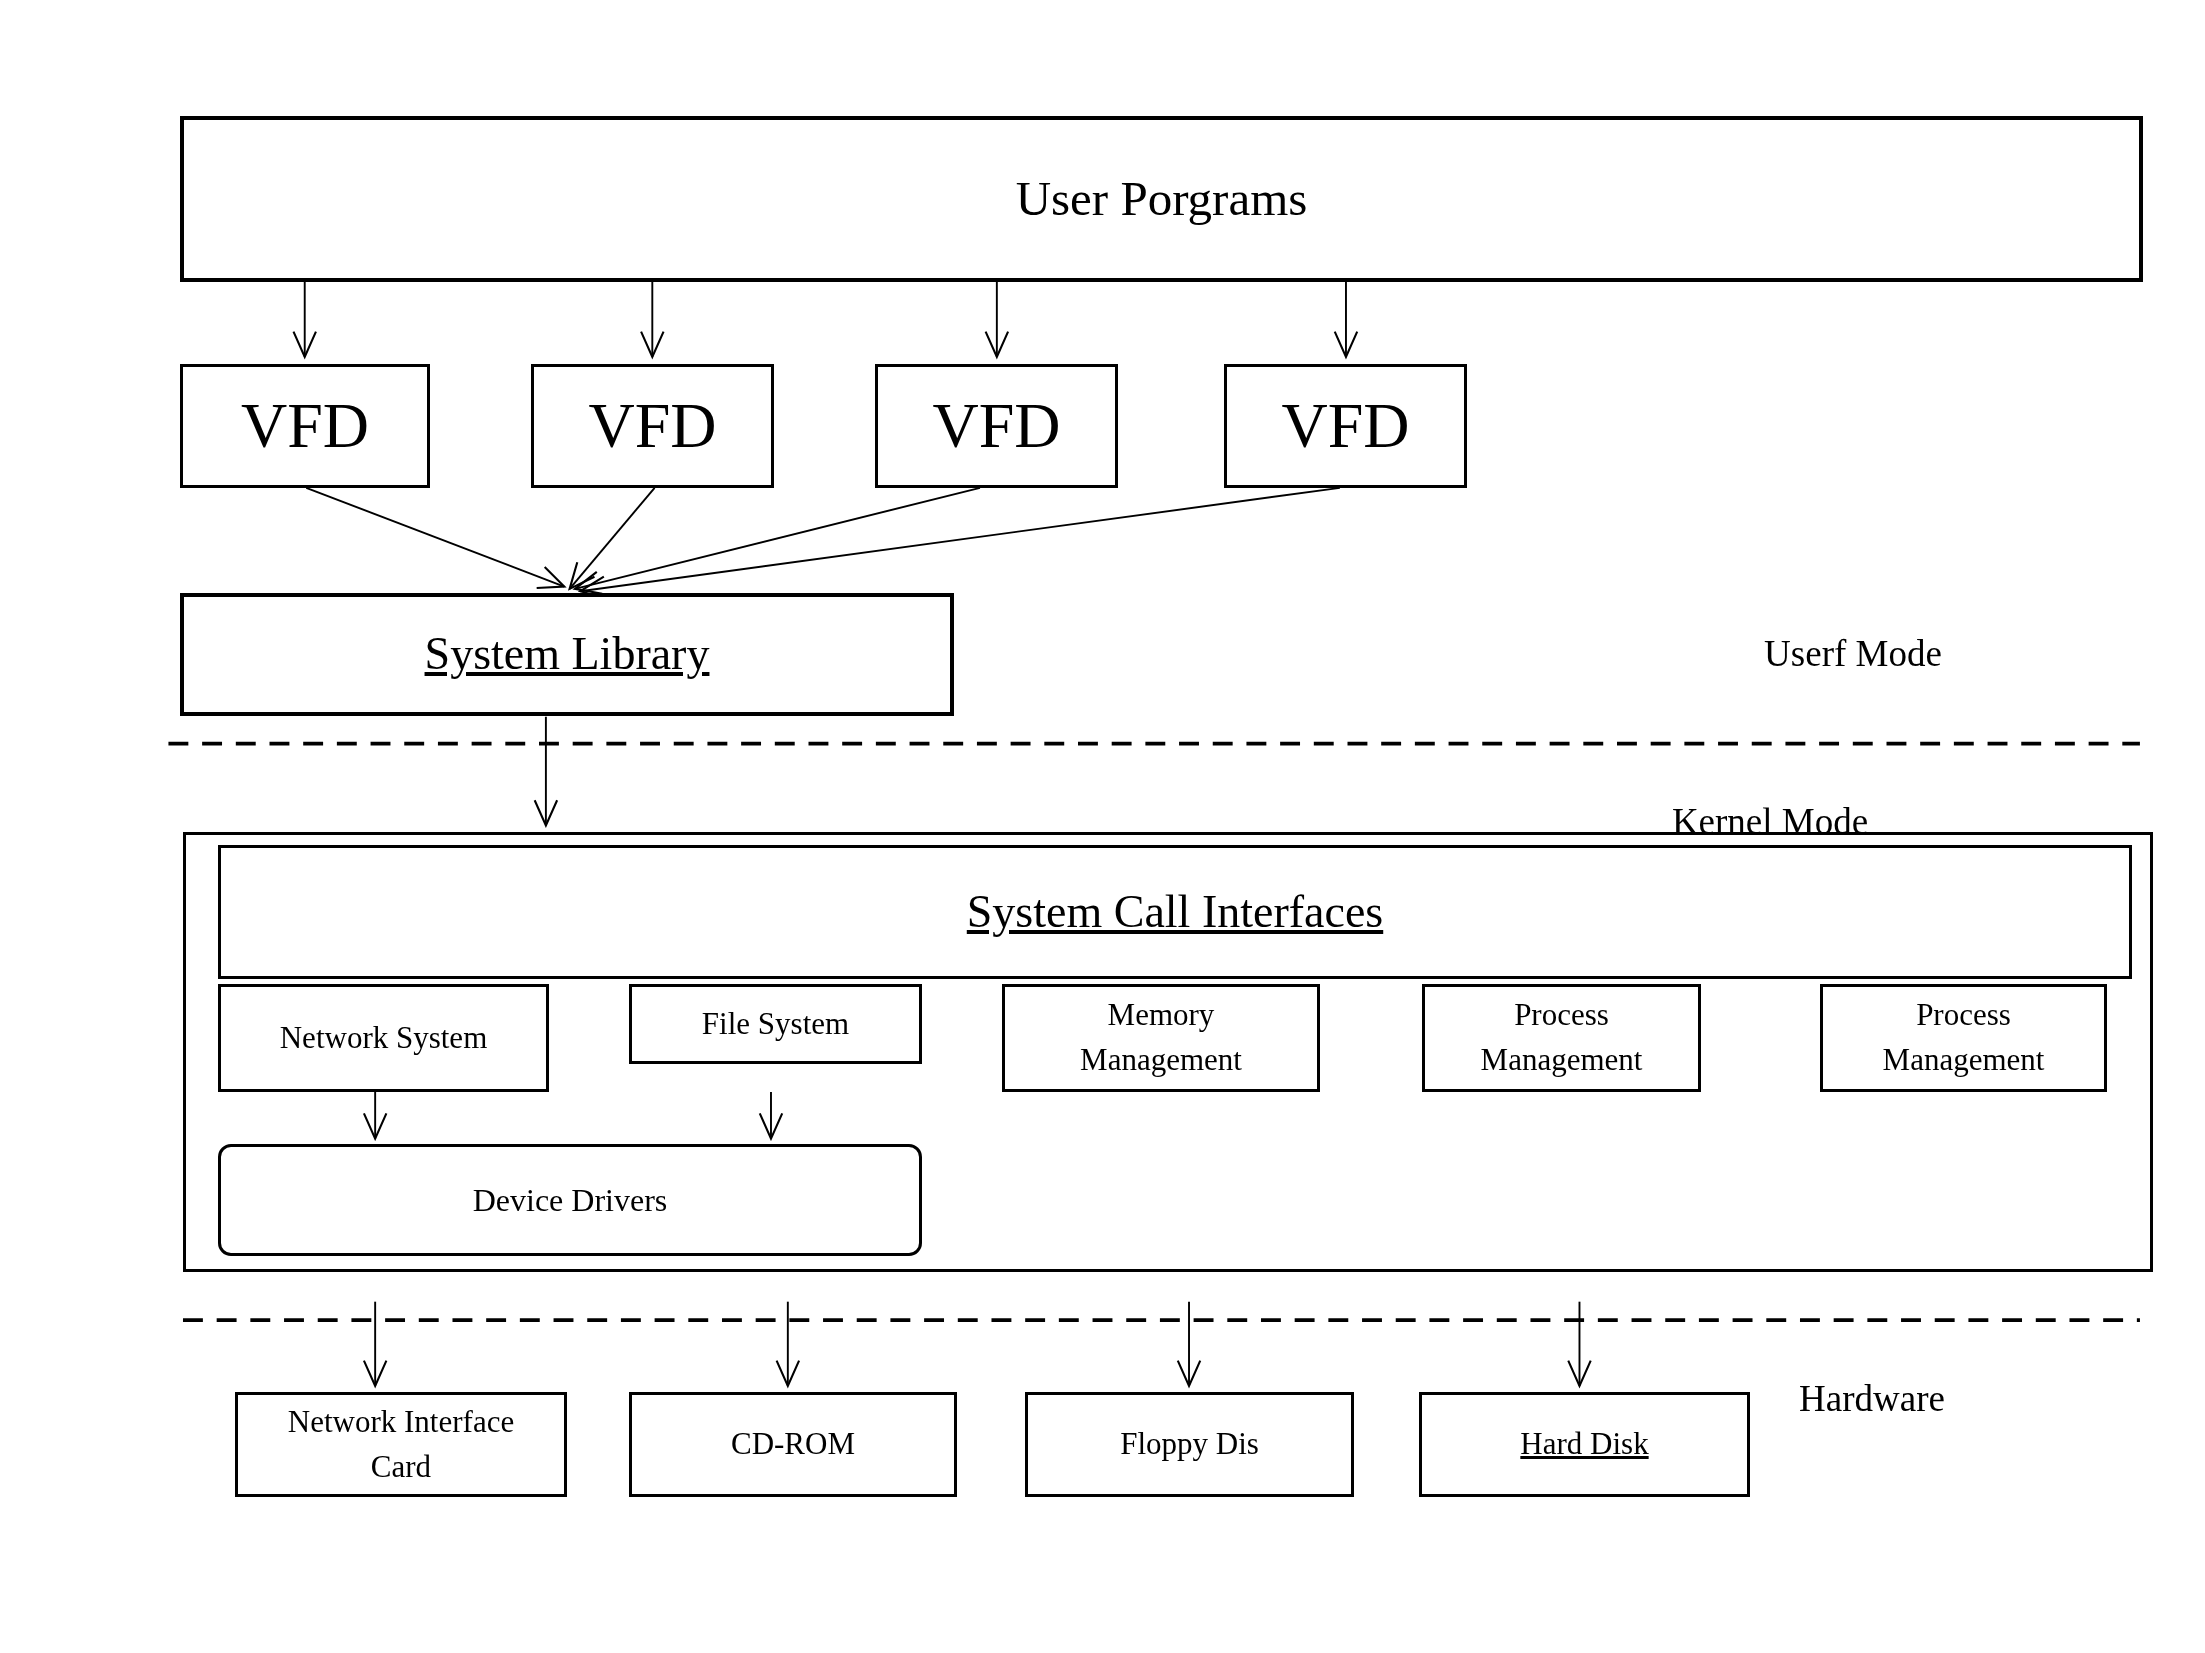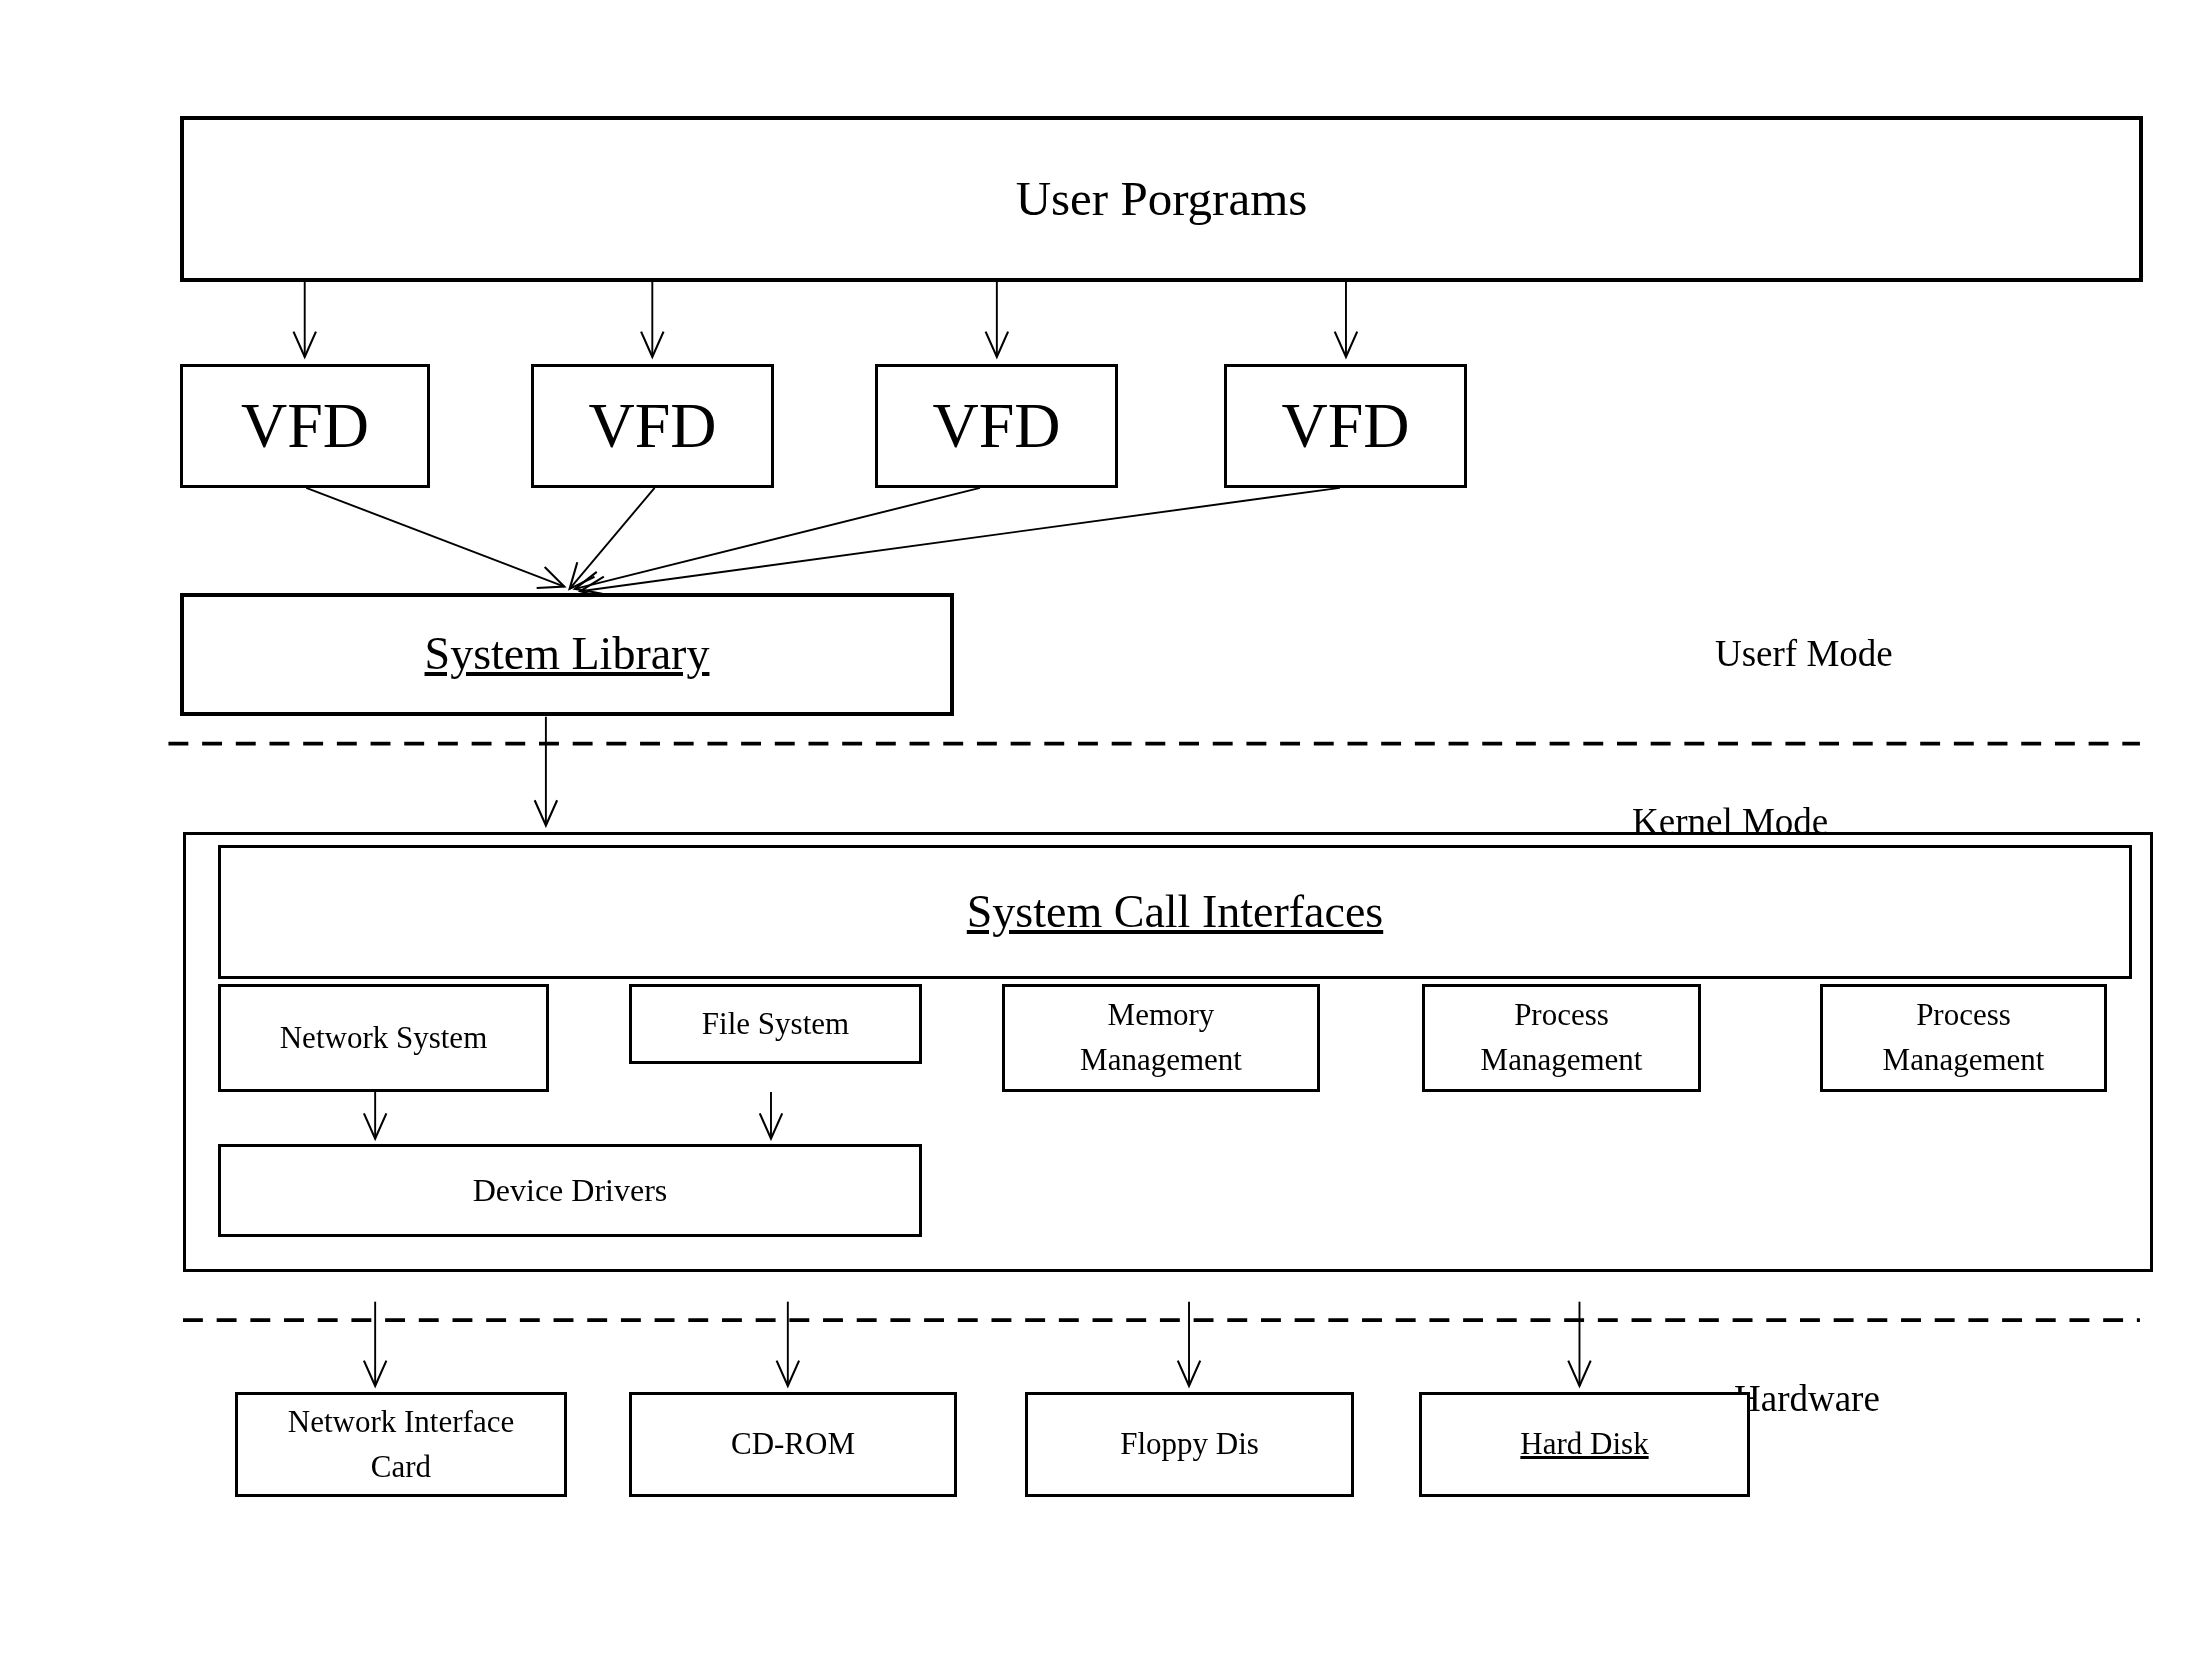--- a/index.html
+++ b/index.html
@@ -40,21 +40,21 @@
   .box-thin  { border-width: 3.1px; }
   .kernel-box { background: transparent; }
   .lbl-xl { font-size: 49px; }
   .lbl-lg { font-size: 64px; }
   .lbl-md { font-size: 46px; text-decoration: underline; }
   .lbl-sm { font-size: 31px; }
   .lbl-dd { font-size: 32px; }
   .side-label {
     position: absolute;
     font-size: 37px;
-    text-align: left;
+    text-align: center;
     white-space: nowrap;
   }
 </style>
 </head>
 <body>
 
 <div class="canvas">
 
   <svg class="connectors" viewBox="0 0 2880 2160" xmlns="http://www.w3.org/2000/svg">
     <defs>
@@ -144,21 +144,21 @@
   </div>
   <div class="box box-thin lbl-sm" style="left:1422px; top:984px; width:279px; height:108px;">
     <span>Process
 Management</span>
   </div>
   <div class="box box-thin lbl-sm" style="left:1820px; top:984px; width:287px; height:108px;">
     <span>Process
 Management</span>
   </div>
 
-  <div class="box box-thin lbl-dd" style="left:218px; top:1144px; width:704px; height:93px;">
+  <div class="box box-thin lbl-dd" style="left:218px; top:1144px; width:704px; height:112px;border-radius:13px;">
     <span>Device Drivers</span>
   </div>
 
   <div class="side-label" style="left:1734px; top:1377px; width:276px;">
     <span>Hardware</span>
   </div>
 
   <div class="box lbl-sm" style="left:235px; top:1392px; width:332px; height:105px;">
     <span>Network Interface
 Card</span>

